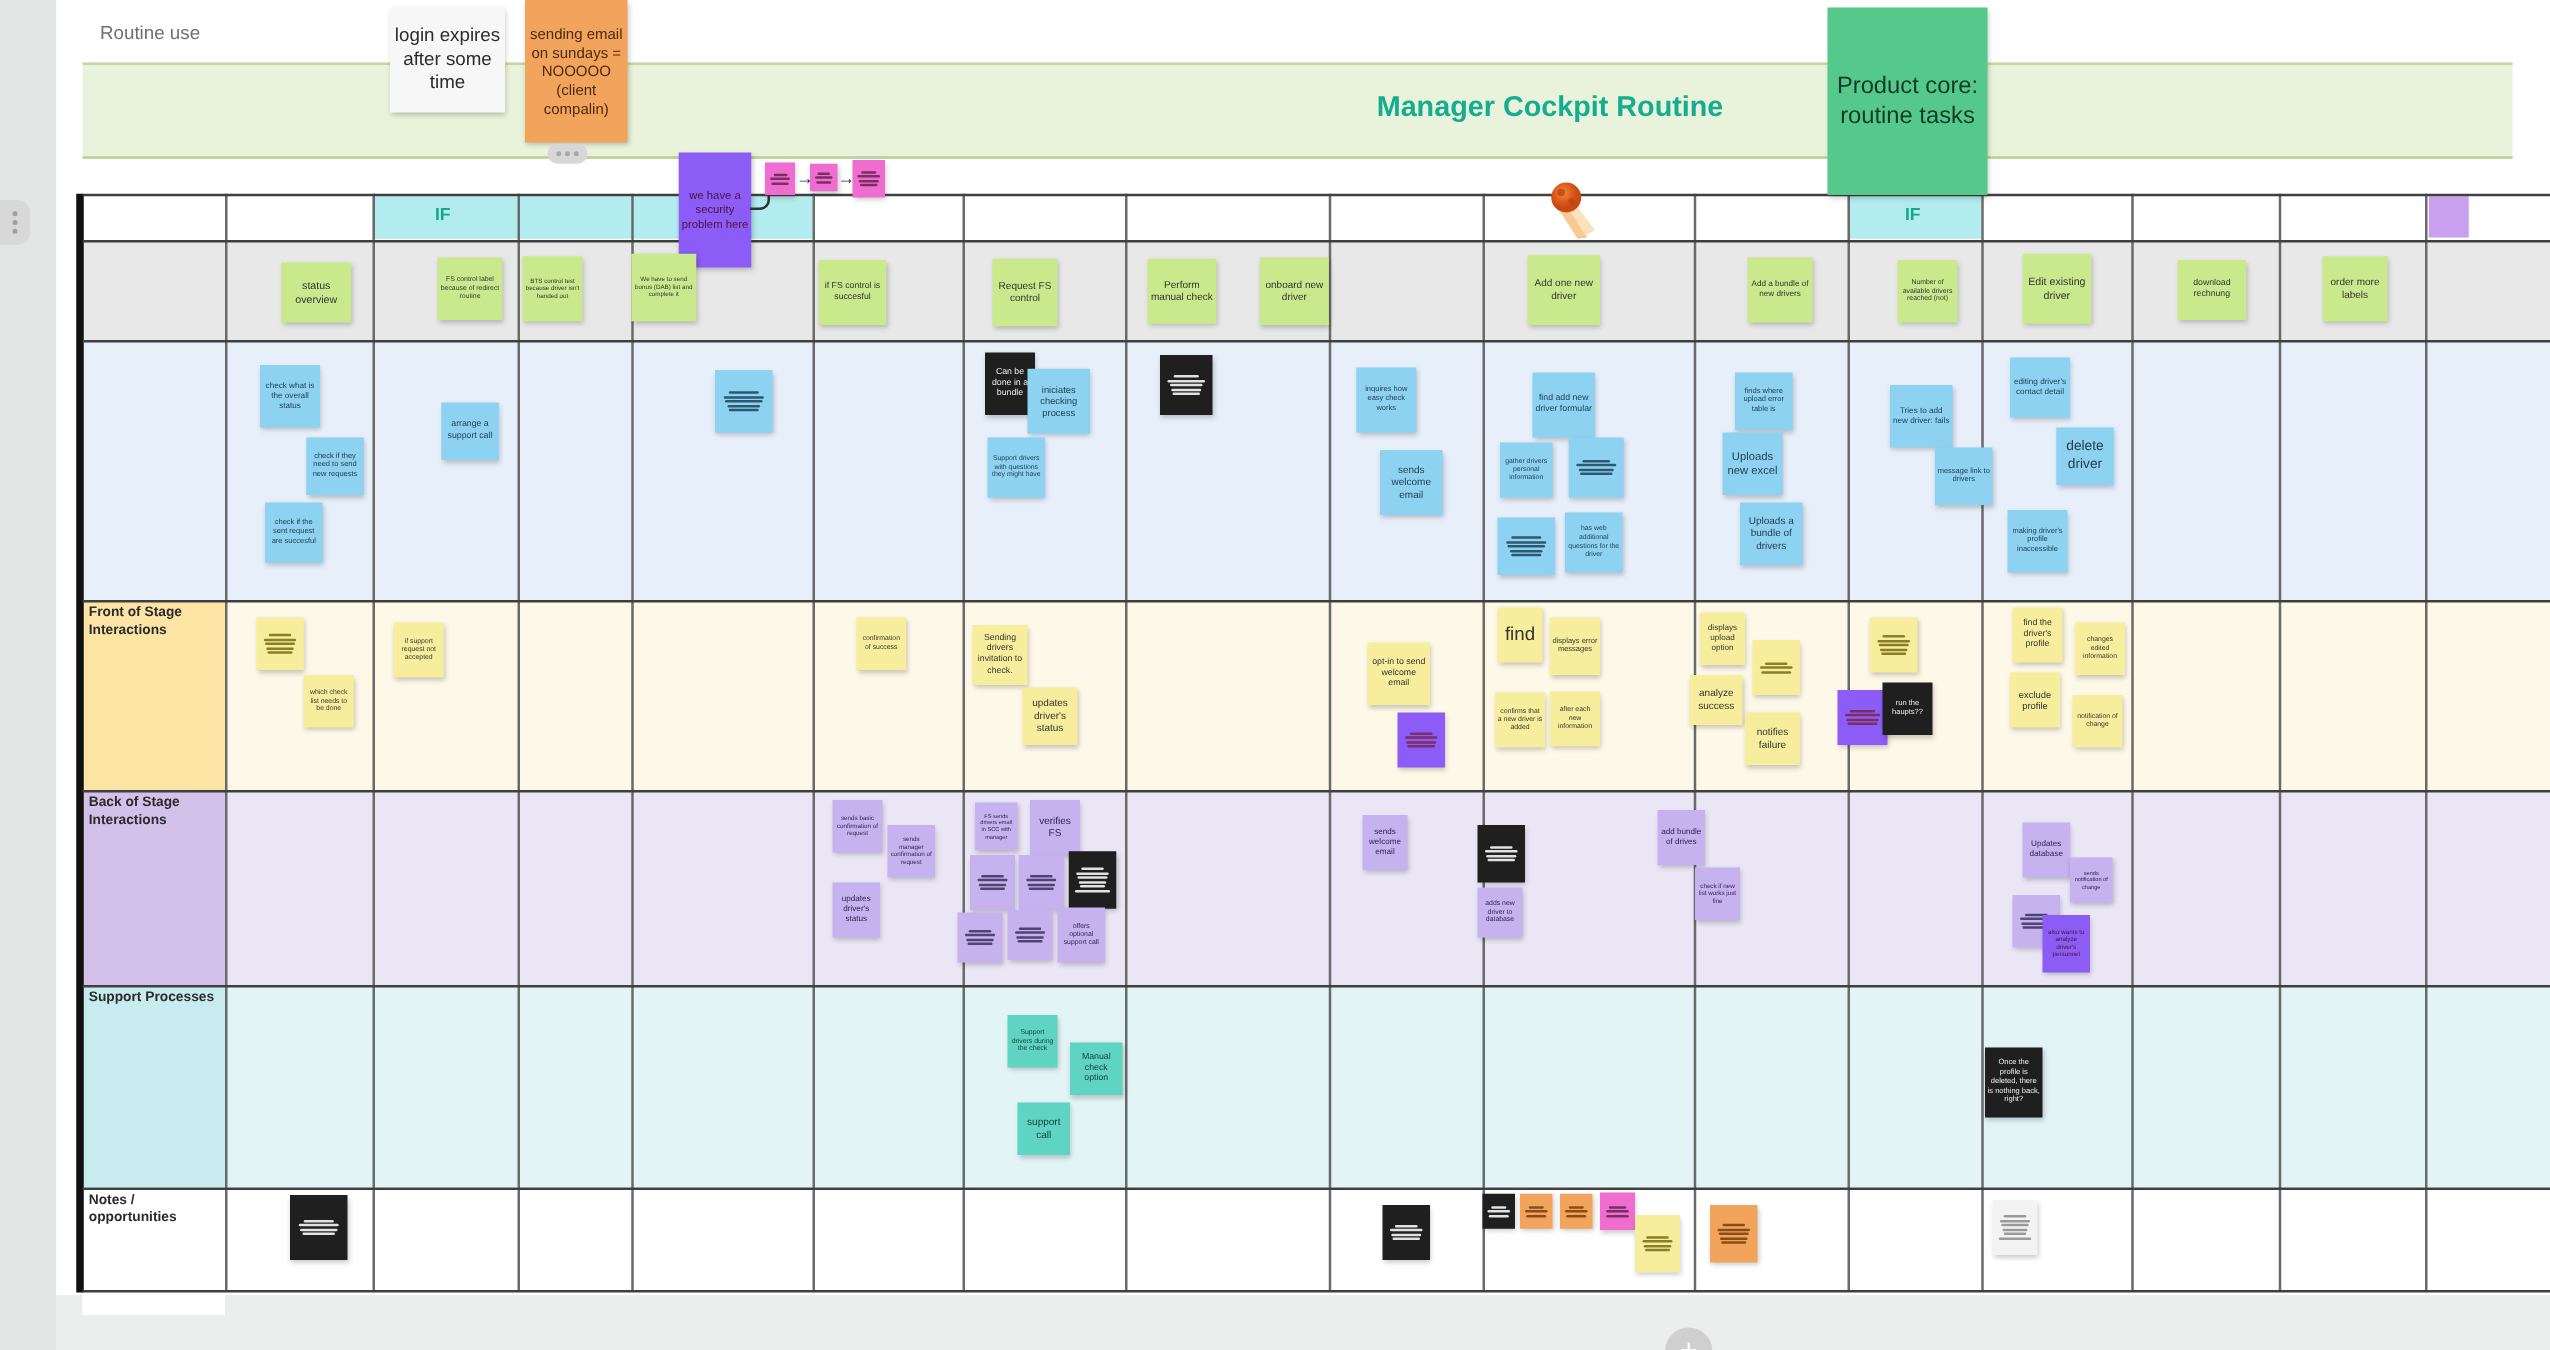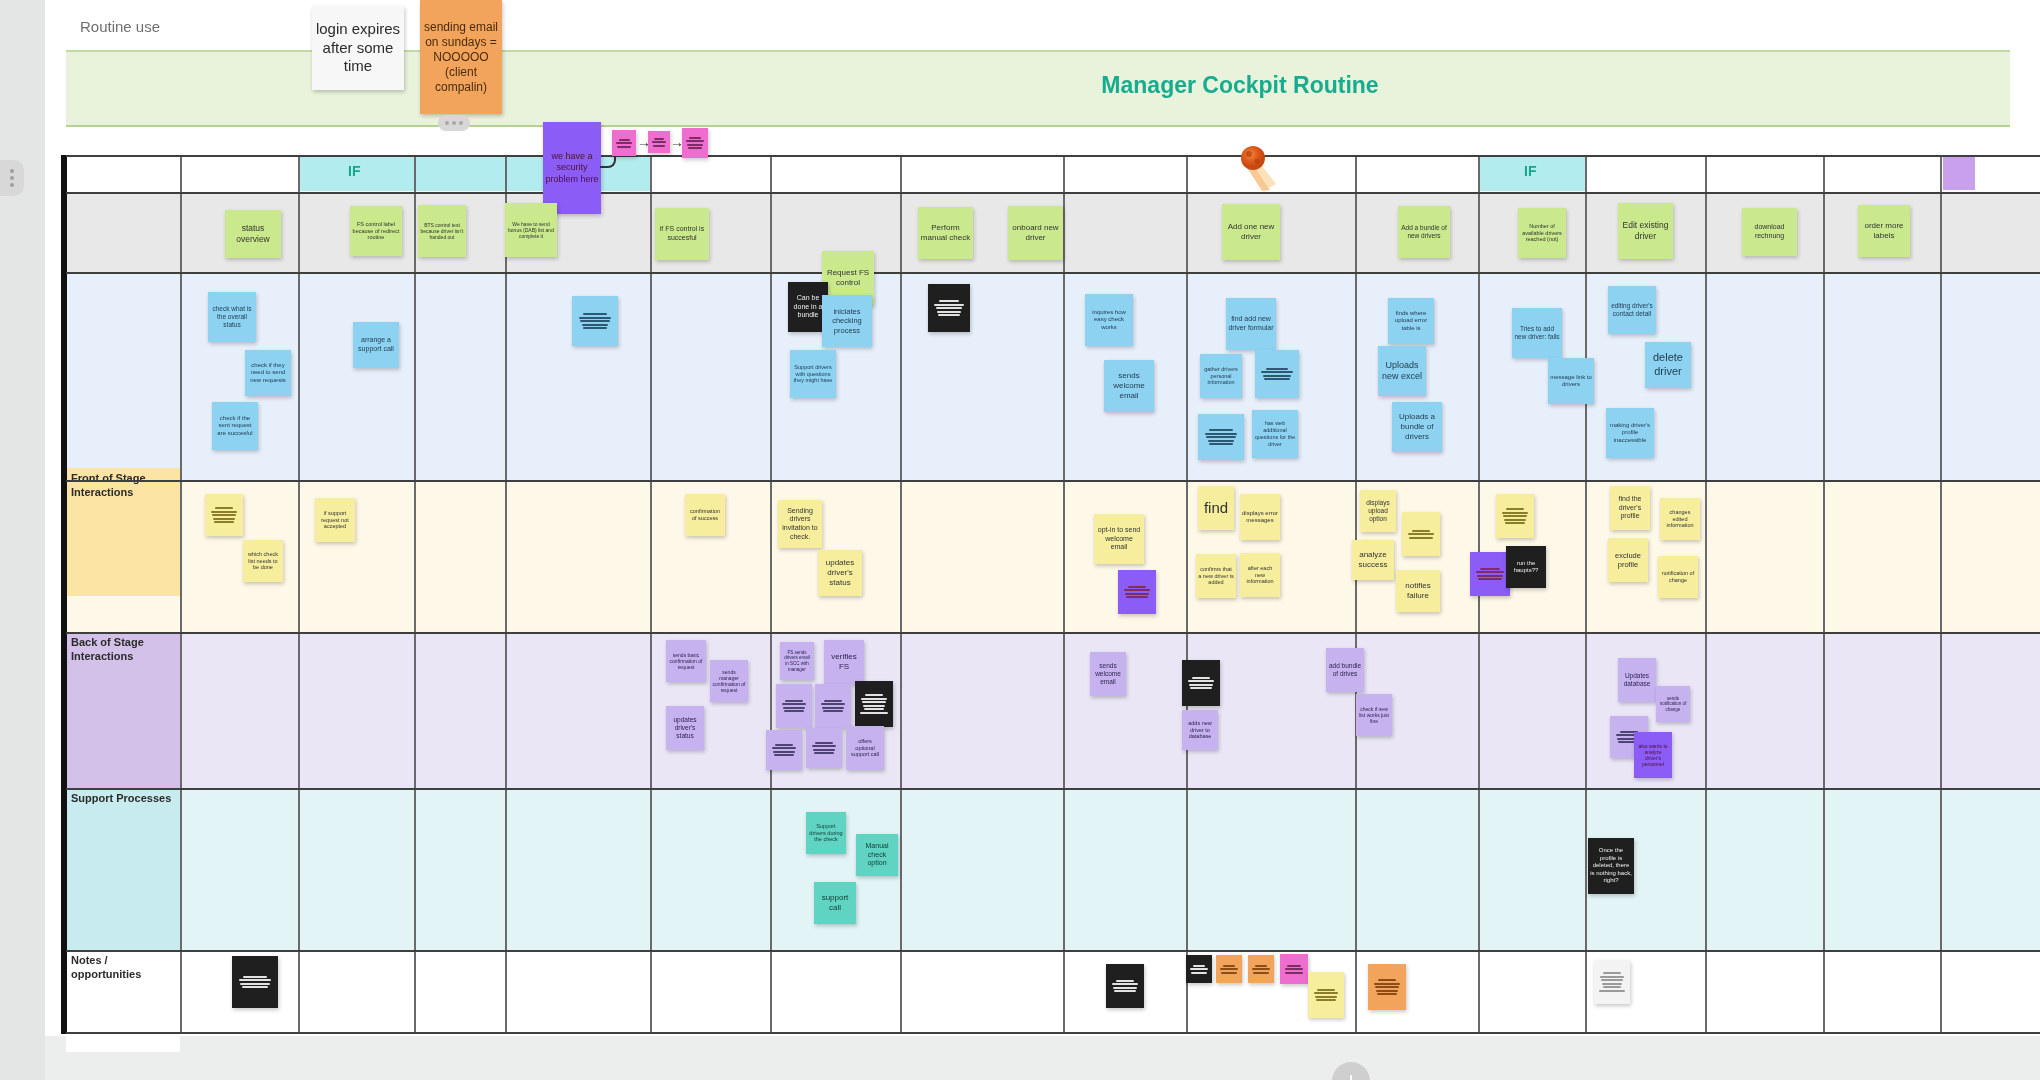--- a/index.html
+++ b/index.html
@@ -14,21 +14,21 @@
   .row-band{top:155px;height:37px;background:#ffffff;}
   .row-product{top:192px;height:80px;background:#e8e8e8;}
   .row-customer{top:272px;height:208px;background:#e7effb;}
   .row-front{top:480px;height:152px;background:#fdf8e8;}
   .row-back{top:632px;height:156px;background:#eae6f6;}
   .row-support{top:788px;height:162px;background:#e2f4f6;}
   .row-notes{top:950px;height:82px;background:#ffffff;}
   .row-label{position:absolute;left:66px;width:114px;box-sizing:border-box;padding:4px 3px 0 5px;font-size:11px;font-weight:bold;color:#2b2b2b;line-height:1.25;}
   .lbl-product{top:192px;height:80px;background:#e8e8e8;}
   .lbl-customer{top:272px;height:208px;background:#a6cbf2;}
-  .lbl-front{top:468px;height:128px;background:#fce4a4;}
+  .lbl-front{top:480px;height:152px;background:#fce4a4;}
   .lbl-back{top:632px;height:156px;background:#d4c1e9;}
   .lbl-support{top:788px;height:162px;background:#c7ebee;}
   .lbl-notes{top:950px;height:102px;background:#ffffff;}
   .vline{position:absolute;top:155px;height:877px;width:2px;background:#6a6a6a;}
   .hline{position:absolute;left:66px;width:1974px;height:2px;background:#3f3f3f;}
   #left-bar{position:absolute;left:61px;top:155px;width:6px;height:879px;background:#111;}
   .cyan-cell{position:absolute;top:157px;height:34px;background:#b2ecee;}
   .if-label{position:absolute;top:163px;font-size:14px;font-weight:bold;color:#14a78e;}
   .purple-chip{position:absolute;background:#c9a0ee;}
   
@@ -110,20 +110,21 @@
       <div class="hline" style="top: 480px;"></div>
       <div class="hline" style="top: 632px;"></div>
       <div class="hline" style="top: 788px;"></div>
       <div class="hline" style="top: 950px;"></div>
       <div class="hline" style="top: 1032px;"></div>
     </div>
 
   <div class="sticky c-white" style="left:312px;top:6px;width:92px;height:84px;font-size:15px;">login expires after some time</div>
   <div class="sticky c-orange" style="left:420px;top:0;width:82px;height:114px;font-size:12px;">sending email on sundays = NOOOOO (client compalin)</div>
   <div class="sticky c-pink" style="left:543px;top:122px;width:58px;height:92px;font-size:9px;">we have a security problem here</div>
+  <div class="sticky c-greenbig" style="left:1462px;top:6px;width:128px;height:150px;font-size:19px;">Product core: routine tasks</div>
 
   <div id="dots-bubble">
       <i></i>
       <i></i>
       <i></i>
     </div>
   <div id="elbow"></div>
   <span class="flow-arrow" style="left:637px;top:134px;">→</span>
   <span class="flow-arrow" style="left:670px;top:134px;">→</span>
 
@@ -146,21 +147,21 @@
       <i></i>
       <i></i>
       <i></i>
     </div>
   <div id="plus-btn">+</div>
 <div class="sticky c-green" style="left: 225px; top: 210px; width: 56px; height: 48px; font-size: 8.5px;">status overview</div>
     <div class="sticky c-green" style="left: 350px; top: 206px; width: 52px; height: 50px; font-size: 5.5px;">FS control label because of redirect routine</div>
     <div class="sticky c-green" style="left: 418px; top: 205px; width: 48px; height: 52px; font-size: 5px;">BTS control test because driver isn't handed out</div>
     <div class="sticky c-green" style="left: 505px; top: 203px; width: 52px; height: 54px; font-size: 5px;">We have to send bonus (DAB) list and complete it</div>
     <div class="sticky c-green" style="left: 655px; top: 208px; width: 54px; height: 52px; font-size: 7px;">if FS control is succesful</div>
-    <div class="sticky c-green" style="left: 822px; top: 207px; width: 52px; height: 54px; font-size: 8px; margin-top: 44px;">Request FS control</div>
+    <div class="sticky c-green" style="left: 794px; top: 207px; width: 52px; height: 54px; font-size: 8px;">Request FS control</div>
     <div class="sticky c-green" style="left: 918px; top: 207px; width: 55px; height: 52px; font-size: 8px;">Perform manual check</div>
     <div class="sticky c-green" style="left: 1008px; top: 206px; width: 55px; height: 54px; font-size: 8px;">onboard new driver</div>
     <div class="sticky c-green" style="left: 1222px; top: 204px; width: 58px; height: 56px; font-size: 8px;">Add one new driver</div>
     <div class="sticky c-green" style="left: 1398px; top: 206px; width: 52px; height: 52px; font-size: 6.5px;">Add a bundle of new drivers</div>
     <div class="sticky c-green" style="left: 1518px; top: 208px; width: 48px; height: 50px; font-size: 5.5px;">Number of available drivers reached (not)</div>
     <div class="sticky c-green" style="left: 1618px; top: 203px; width: 55px; height: 56px; font-size: 8.5px;">Edit existing driver</div>
     <div class="sticky c-green" style="left: 1742px; top: 208px; width: 55px; height: 48px; font-size: 7px;">download rechnung</div>
     <div class="sticky c-green" style="left: 1858px; top: 205px; width: 52px; height: 52px; font-size: 8px;">order more labels</div>
     <div class="sticky c-blue" style="left: 208px; top: 292px; width: 48px; height: 50px; font-size: 6.5px;">check what is the overall status</div>
     <div class="sticky c-blue" style="left: 245px; top: 350px; width: 46px; height: 46px; font-size: 6px;">check if they need to send new requests</div>

